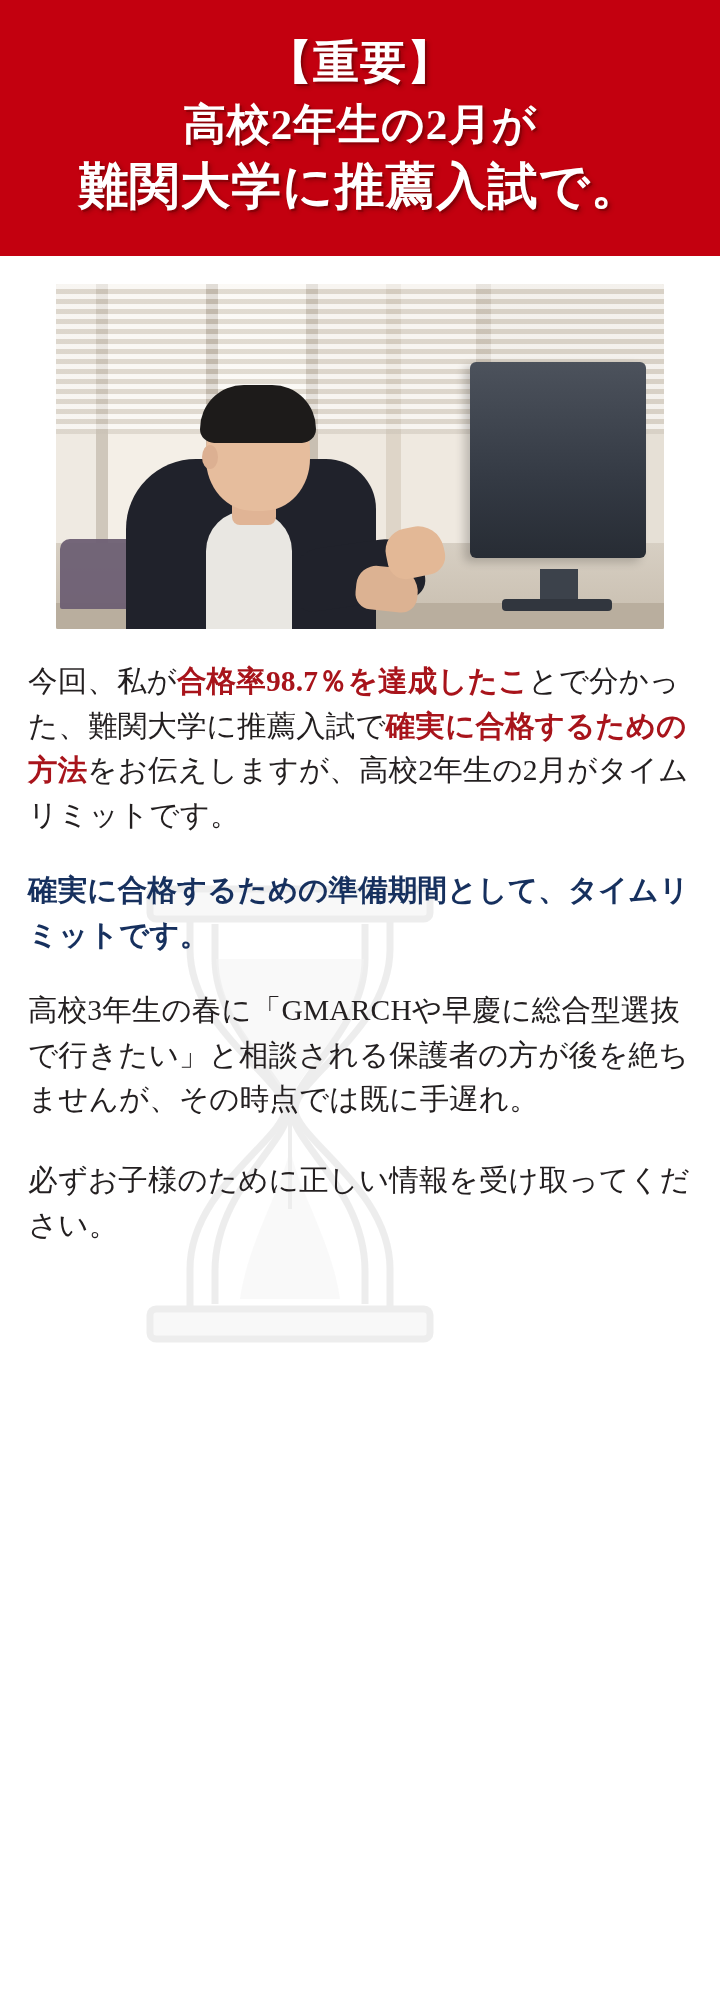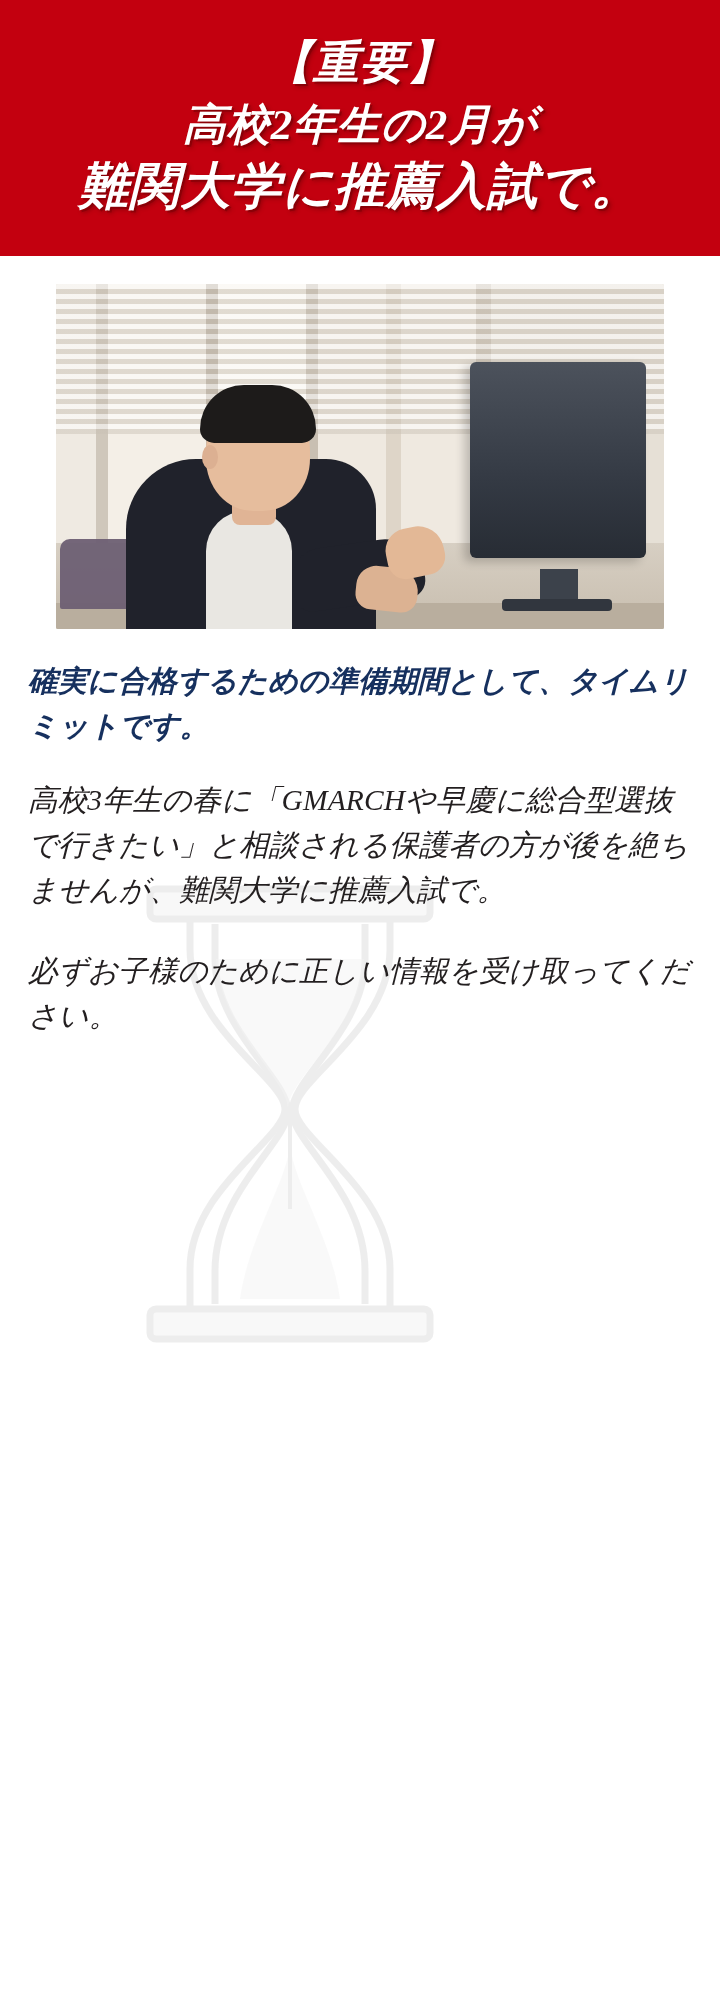--- a/index.html
+++ b/index.html
@@ -13,21 +13,20 @@
     font-family: "Liberation Serif", "DejaVu Serif", serif;
     overflow: hidden;
     position: relative;
   }
   .page {
     width: 720px;
     height: 2000px;
     position: relative;
     background: #ffffff;
     overflow: hidden;
-    font-style: italic;
   }
 
   
   .banner {
     width: 720px;
     background: #c3000f;
     padding: 34px 0 38px 0;
     box-sizing: border-box;
     text-align: center;
     position: relative;
@@ -229,23 +228,24 @@
         <path d="M70 40 L70 70 C70 150 165 200 165 230 C165 260 70 310 70 390 L70 430"></path>
         <path d="M270 40 L270 70 C270 150 175 200 175 230 C175 260 270 310 270 390 L270 430"></path>
         <path d="M95 45 L95 80 C95 150 168 200 168 232 C168 264 95 312 95 392 L95 425"></path>
         <path d="M245 45 L245 80 C245 150 172 200 172 232 C172 264 245 312 245 392 L245 425"></path>
       </g>
       <path d="M96 80 C100 150 168 200 168 230 C168 200 240 150 244 80 Z" fill="#bdbdbd" opacity="0.5"></path>
       <path d="M120 420 C128 360 168 300 170 265 C172 300 212 360 220 420 Z" fill="#bdbdbd" opacity="0.5"></path>
       <line x1="170" y1="232" x2="170" y2="330" stroke="#9a9a9a" stroke-width="4"></line>
     </svg>
 
+    <p class="para"><span>今回、私が</span><span class="em-red">合格率98.7％を達成したこ</span><span>とで分かった、難関大学に推薦入試で</span><span class="em-red">確実に合格するための方法</span><span>をお伝えし</span><span>ますが、高校2年生の2月がタイムリミットです。</span></p>
 
     <p class="para blue-head">確実に合格するための準備期間として、タイムリミットです。</p>
 
-    <p class="para">高校3年生の春に「GMARCHや早慶に総合型選抜で行きたい」と相談される保護者の方が後を絶ちませんが、難関大学に推薦入試で。</p>
+    <p class="para">高校3年生の春に「GMARCHや早慶に総合型選抜で行きたい」と相談される保護者の方が後を絶ちませんが、その時点では既に手遅れ。</p>
 
 
 
     <p class="para">必ずお子様のために正しい情報を受け取ってください。</p>
 
   </div>
 </div>
 
 </body></html>

